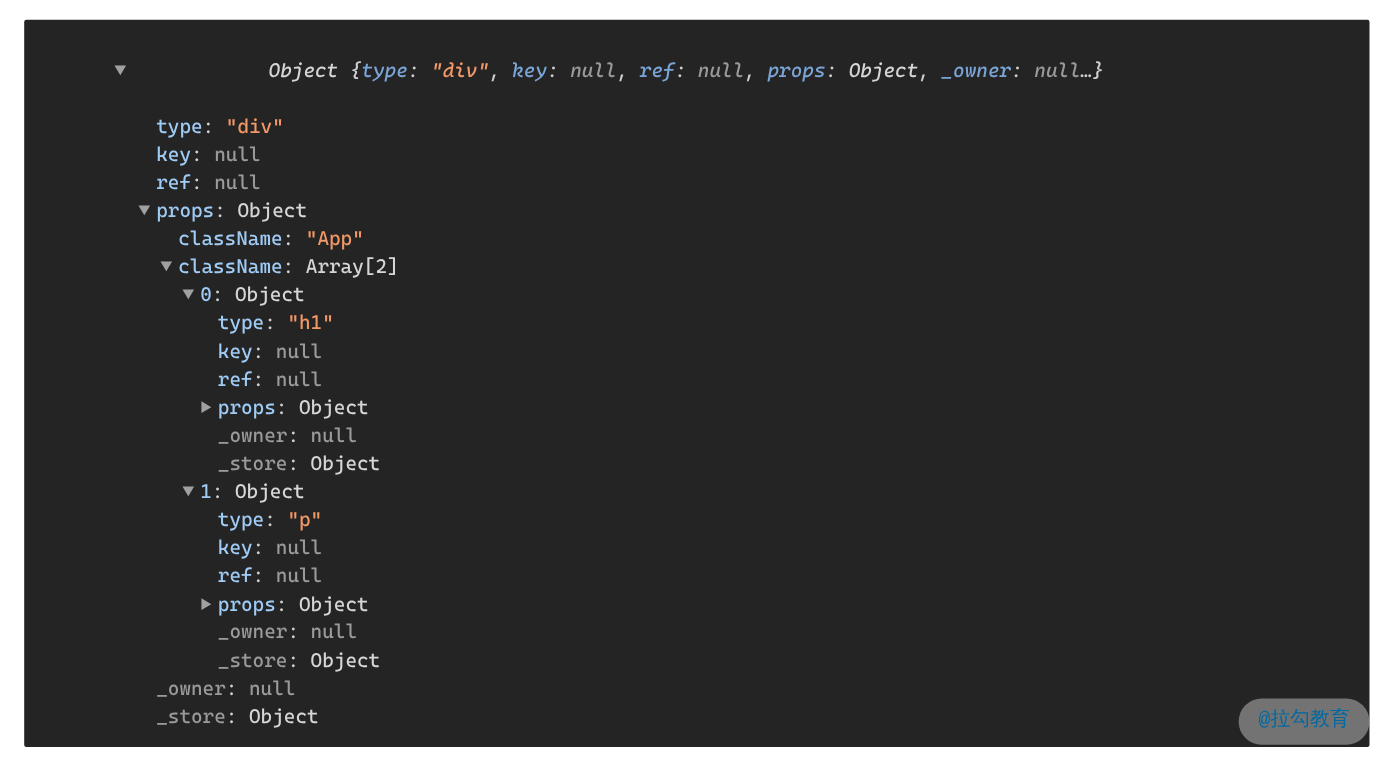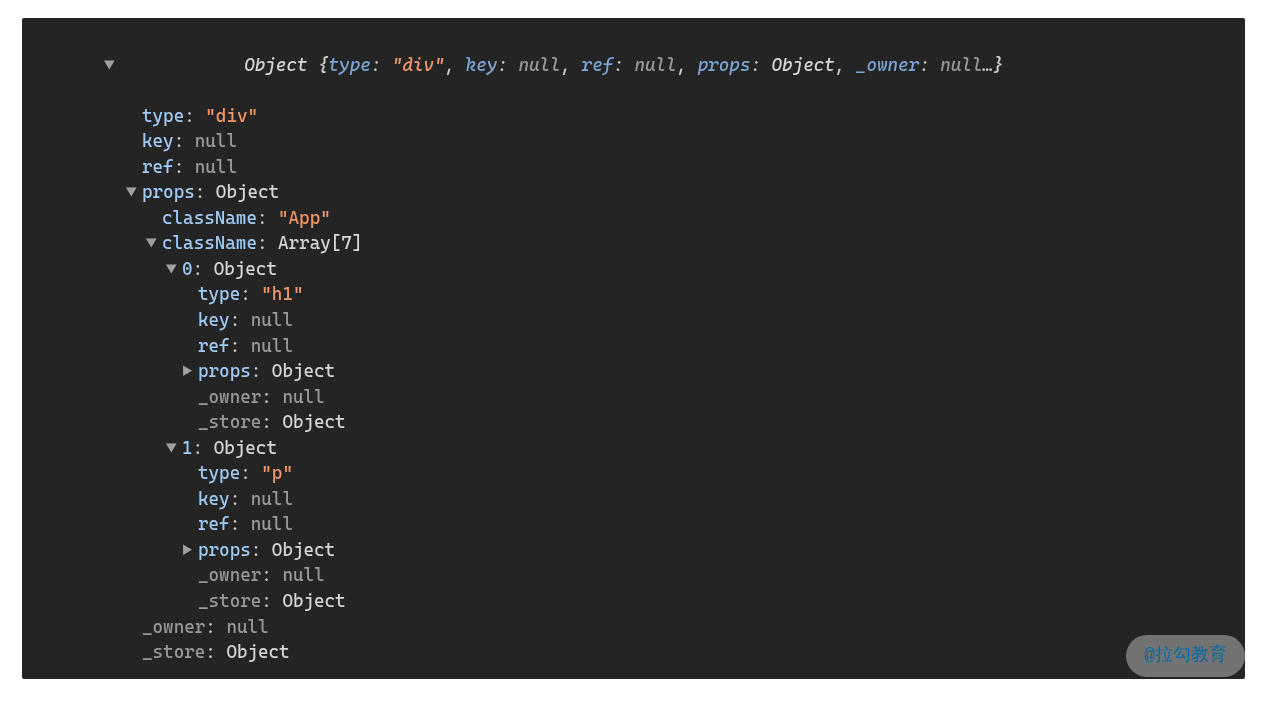--- a/index.html
+++ b/index.html
@@ -66,21 +66,21 @@
   </div>
 
   <div class="line ind-2"><span class="keyb">type</span><span class="colon">: </span><span class="str">"div"</span></div>
   <div class="line ind-2"><span class="keyb">key</span><span class="colon">: </span><span class="nul">null</span></div>
   <div class="line ind-2"><span class="keyb">ref</span><span class="colon">: </span><span class="nul">null</span></div>
 
   <div class="line ind-2"><span class="tri l1">▼</span><span class="keyb">props</span><span class="colon">: </span><span class="obj">Object</span></div>
 
   <div class="line ind-3"><span class="keyb">className</span><span class="colon">: </span><span class="str">"App"</span></div>
 
-  <div class="line ind-3"><span class="tri l2">▼</span><span class="keyb">className</span><span class="colon">: </span><span class="obj">Array[7]</span></div>
+  <div class="line ind-3"><span class="tri l2">▼</span><span class="keyb">className</span><span class="colon">: </span><span class="obj">Array[2]</span></div>
 
   <div class="line ind-4"><span class="tri l3">▼</span><span class="keyb">0</span><span class="colon">: </span><span class="obj">Object</span></div>
   <div class="line ind-5"><span class="keyb">type</span><span class="colon">: </span><span class="str">"h1"</span></div>
   <div class="line ind-5"><span class="keyb">key</span><span class="colon">: </span><span class="nul">null</span></div>
   <div class="line ind-5"><span class="keyb">ref</span><span class="colon">: </span><span class="nul">null</span></div>
   <div class="line ind-5"><span class="tri l4">▶</span><span class="keyb">props</span><span class="colon">: </span><span class="obj">Object</span></div>
   <div class="line ind-5"><span class="nul">_owner</span><span class="colon">: </span><span class="nul">null</span></div>
   <div class="line ind-5"><span class="nul">_store</span><span class="colon">: </span><span class="obj">Object</span></div>
 
   <div class="line ind-4"><span class="tri l3">▼</span><span class="keyb">1</span><span class="colon">: </span><span class="obj">Object</span></div>

